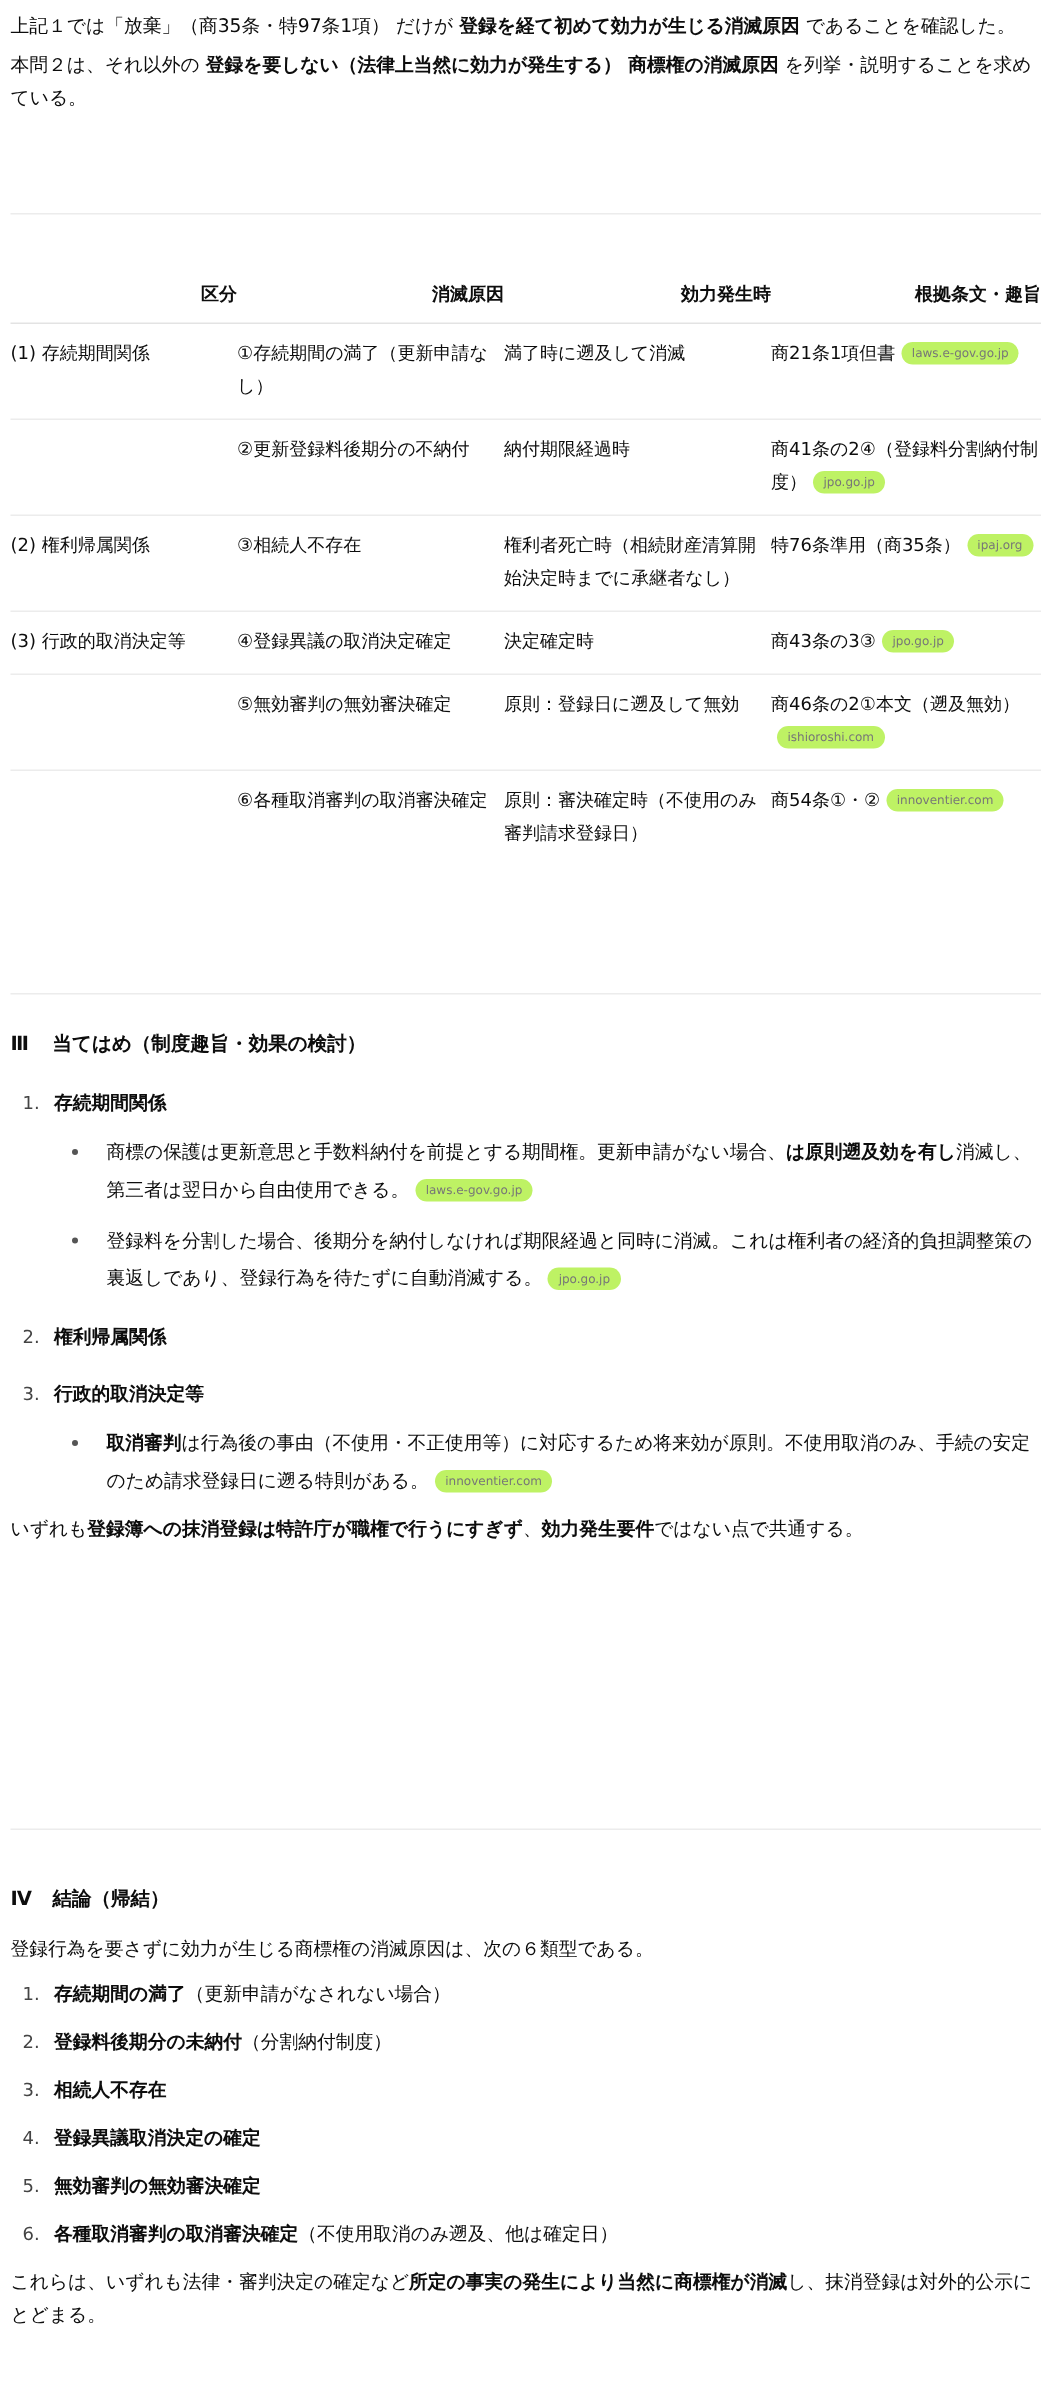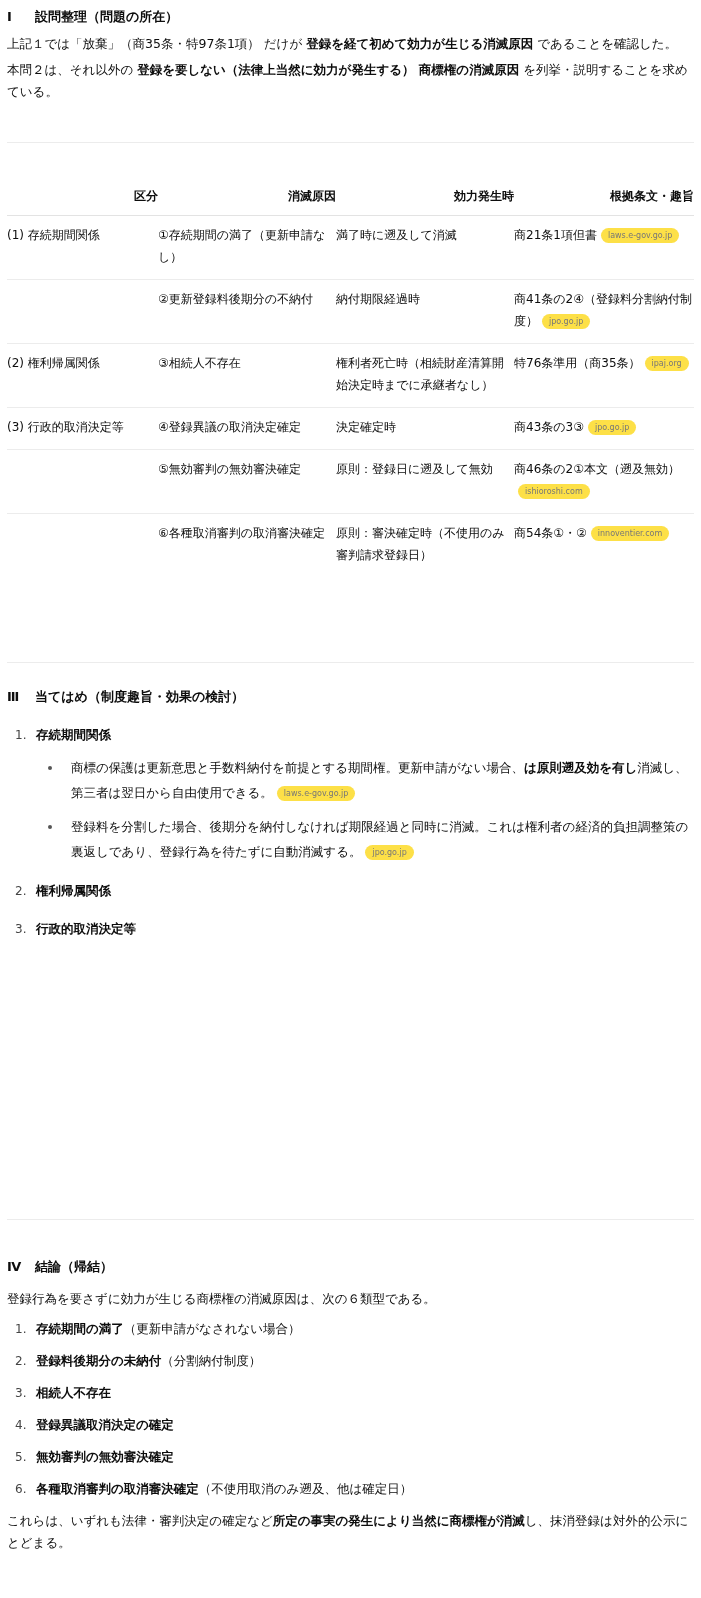--- a/index.html
+++ b/index.html
@@ -21,21 +21,21 @@
   p { margin: 0; }
   .sec1 .h { margin-bottom: 5px; }
   .sec1 p { line-height: 22px; }
   hr.div {
     border: none;
     border-top: 1px solid #ececec;
     margin: 0;
   }
   .badge {
     display: inline-block;
-    background: #fde047;
+    background: #bef264;
     color: #777777;
     font-size: 8px;
     line-height: 15px;
     height: 15px;
     padding: 0 7px;
     border-radius: 8px;
     vertical-align: 1px;
     margin-left: 4px;
   }
   table {
@@ -94,23 +94,20 @@
     position: absolute; left: 8px; top: 0;
     color: #444; font-size: 12px;
   }
 </style>
 </head>
 <body>
 
 <div class="page">
 
   <section class="sec1" style="height:136px;">
-    <div class="h">
-      <span class="num">Ⅰ</span><span>設問整理（問題の所在）</span>
-    </div>
     <p>
       <span>上記１では「放棄」（商35条・特97条1項） だけが </span><b>登録を経て初めて効力が生じる消滅原因</b><span> であることを確認した。</span>
     </p>
     <p style="margin-top:4px;">
       <span>本問２は、それ以外の </span><b>登録を要しない（法律上当然に効力が発生する） 商標権の消滅原因</b><span> を列挙・説明することを求めている。</span>
     </p>
   </section>
 
   <hr class="div">
 
@@ -181,23 +178,27 @@
         </ul>
       </li>
       <li>
         <span class="ln">2.</span>
         <div class="item-title">権利帰属関係</div>
       </li>
       <li>
         <span class="ln">3.</span>
         <div class="item-title">行政的取消決定等</div>
         <ul class="bul">
+          <li><b>取消審判</b><span>は行為後の事由（不使用・不正使用等）に対応するため将来効が原則。不使用取消のみ、手続の安定のため請求登録日に遡る特則がある。</span><span class="badge">innoventier.com</span></li>
         </ul>
       </li>
     </ol>
+    <p style="margin-top:6px;">
+      <span>いずれも</span><b>登録簿への抹消登録は特許庁が職権で行うにすぎず</b><span>、</span><b>効力発生要件</b><span>ではない点で共通する。</span>
+    </p>
   </section>
 
   <hr class="div">
 
   <section style="padding-top:36px;">
     <div class="h" style="margin-bottom:10px;">
       <span class="num">Ⅳ</span><span>結論（帰結）</span>
     </div>
     <p>登録行為を要さずに効力が生じる商標権の消滅原因は、次の６類型である。</p>
     <ol class="concl">

